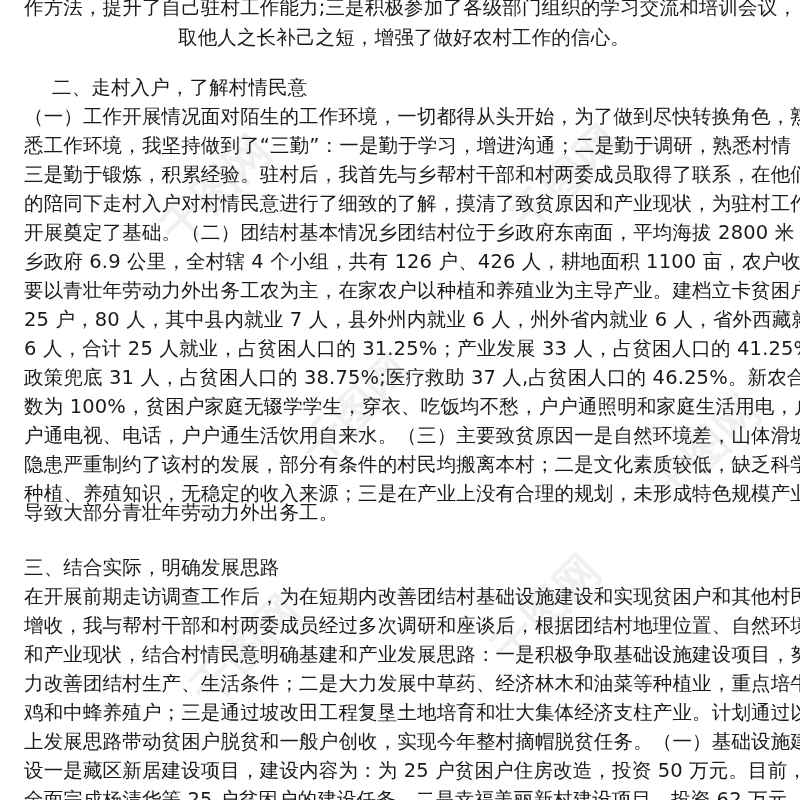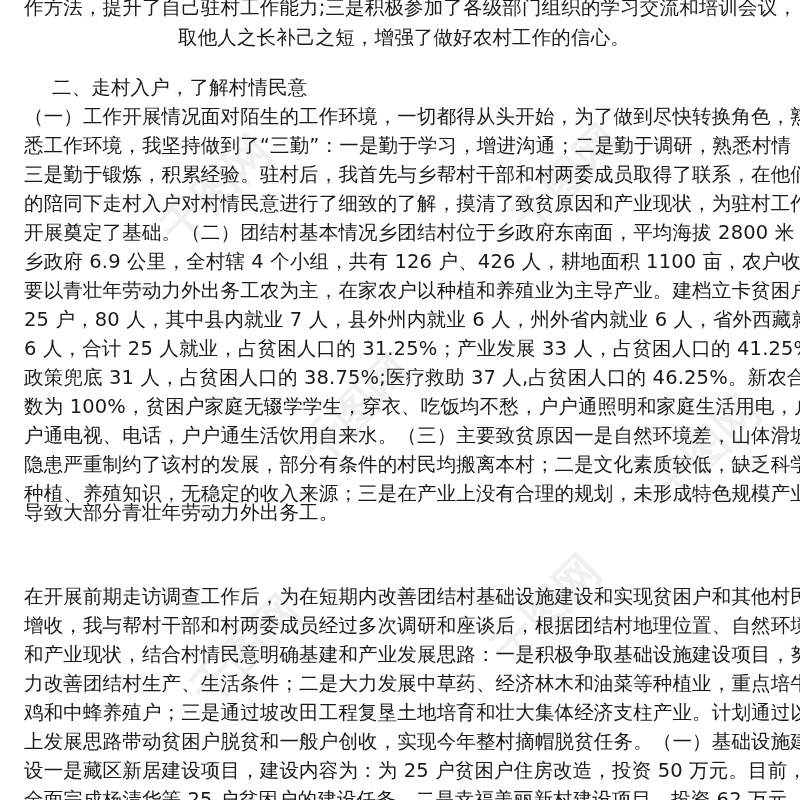--- a/index.html
+++ b/index.html
@@ -46,20 +46,21 @@
   <div class="line" style="top:277px;">要以青壮年劳动力外出务工农为主，在家农户以种植和养殖业为主导产业。建档立卡贫困户</div>
   <div class="line" style="top:306px;">25 户，80 人，其中县内就业 7 人，县外州内就业 6 人，州外省内就业 6 人，省外西藏就业</div>
   <div class="line" style="top:335px;">6 人，合计 25 人就业，占贫困人口的 31.25%；产业发展 33 人，占贫困人口的 41.25%;低保</div>
   <div class="line" style="top:364px;">政策兜底 31 人，占贫困人口的 38.75%;医疗救助 37 人,占贫困人口的 46.25%。新农合参加人</div>
   <div class="line" style="top:393px;">数为 100%，贫困户家庭无辍学学生，穿衣、吃饭均不愁，户户通照明和家庭生活用电，户</div>
   <div class="line" style="top:422px;">户通电视、电话，户户通生活饮用自来水。（三）主要致贫原因一是自然环境差，山体滑坡</div>
   <div class="line" style="top:451px;">隐患严重制约了该村的发展，部分有条件的村民均搬离本村；二是文化素质较低，缺乏科学</div>
   <div class="line" style="top:480px;">种植、养殖知识，无稳定的收入来源；三是在产业上没有合理的规划，未形成特色规模产业，</div>
   <div class="line" style="top:499px;">导致大部分青壮年劳动力外出务工。</div>
 
+  <div class="line" style="top:554px;">三、结合实际，明确发展思路</div>
   <div class="line" style="top:583px;">在开展前期走访调查工作后，为在短期内改善团结村基础设施建设和实现贫困户和其他村民</div>
   <div class="line" style="top:612px;">增收，我与帮村干部和村两委成员经过多次调研和座谈后，根据团结村地理位置、自然环境</div>
   <div class="line" style="top:641px;">和产业现状，结合村情民意明确基建和产业发展思路：一是积极争取基础设施建设项目，努</div>
   <div class="line" style="top:670px;">力改善团结村生产、生活条件；二是大力发展中草药、经济林木和油菜等种植业，重点培牛、</div>
   <div class="line" style="top:699px;">鸡和中蜂养殖户；三是通过坡改田工程复垦土地培育和壮大集体经济支柱产业。计划通过以</div>
   <div class="line" style="top:728px;">上发展思路带动贫困户脱贫和一般户创收，实现今年整村摘帽脱贫任务。（一）基础设施建</div>
   <div class="line" style="top:757px;">设一是藏区新居建设项目，建设内容为：为 25 户贫困户住房改造，投资 50 万元。目前，已</div>
   <div class="line" style="top:786px;">全面完成杨清华等 25 户贫困户的建设任务。二是幸福美丽新村建设项目，投资 62 万元，建</div>
 </div>
 

